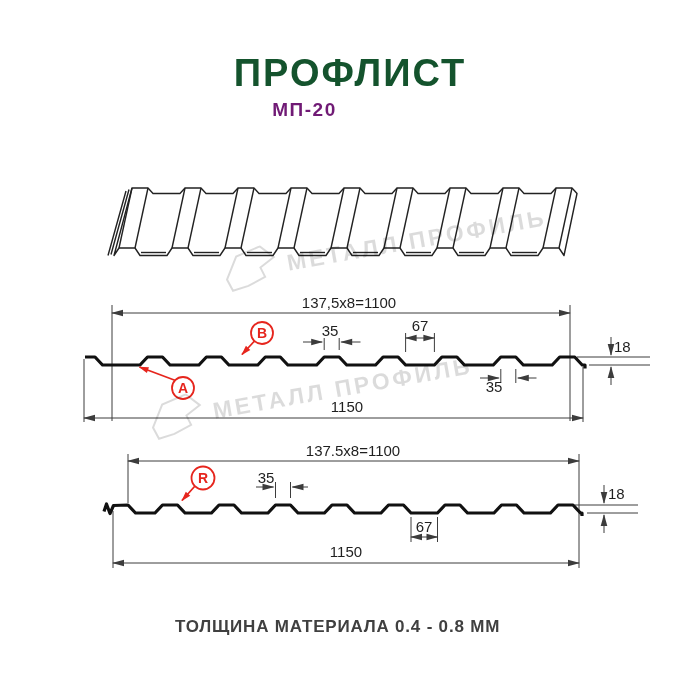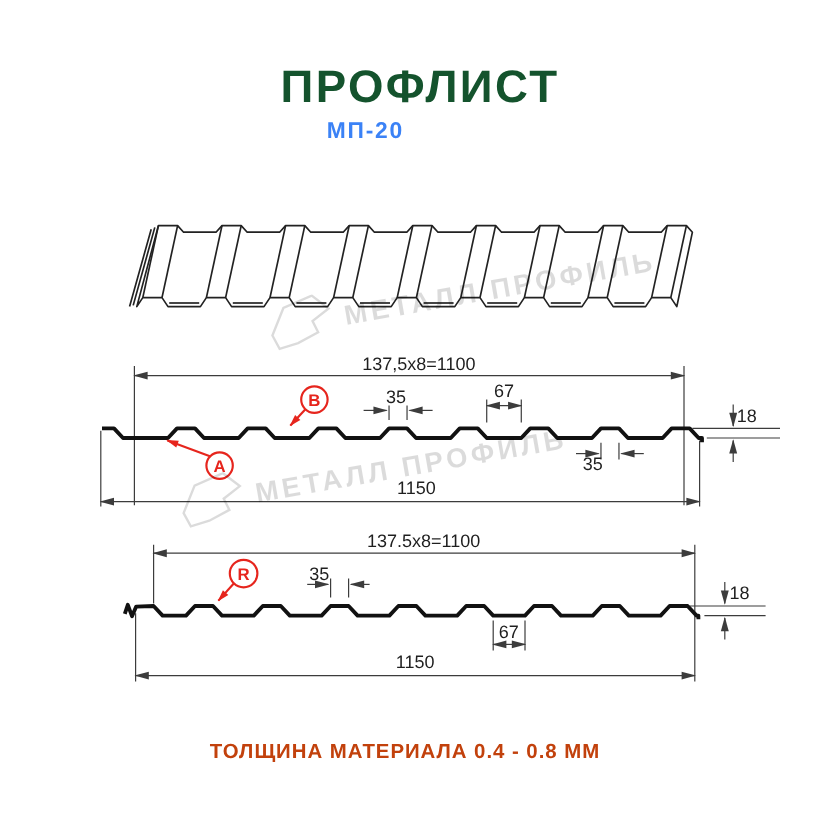--- a/index.html
+++ b/index.html
@@ -1,23 +1,23 @@
 <!DOCTYPE html>
 <html><head>
 <meta charset="utf-8">
 <style>
   html,body{margin:0;padding:0;}
   body{width:700px;height:700px;background:#ffffff;position:relative;overflow:hidden;
        font-family:"Liberation Sans", sans-serif;}
   .title{position:absolute;left:0;top:52px;width:700px;text-align:center;
          font-size:38px;font-weight:800;letter-spacing:2px;color:#14532d;}
   .subtitle{position:absolute;left:0;top:99px;width:609px;text-align:center;
-         font-size:19px;font-weight:700;letter-spacing:1.5px;color:#3b82f6;}
+         font-size:19px;font-weight:700;letter-spacing:1.5px;color:#701a75;}
   .footer{position:absolute;left:0;top:617px;width:675px;text-align:center;
-         font-size:17px;font-weight:600;letter-spacing:0.8px;color:#c2410c;}
+         font-size:17px;font-weight:600;letter-spacing:0.8px;color:#404040;}
   .wm{position:absolute;display:flex;align-items:center;gap:10px;
       color:rgba(0,0,0,0.14);font-weight:700;font-size:23px;letter-spacing:3px;
       transform:rotate(-10deg);transform-origin:left center;z-index:3;white-space:nowrap;}
   .wm svg{display:block;}
   #wm1{left:224px;top:252px;}
   #wm2{left:150px;top:400px;}
   #cv{position:absolute;left:0;top:0;z-index:1;}
   text{font-family:"Liberation Sans", sans-serif;}
   .dimtxt{font-size:15px;fill:#1f1f1f;}
   .redtxt{font-size:14px;font-weight:600;fill:#e6251d;}

